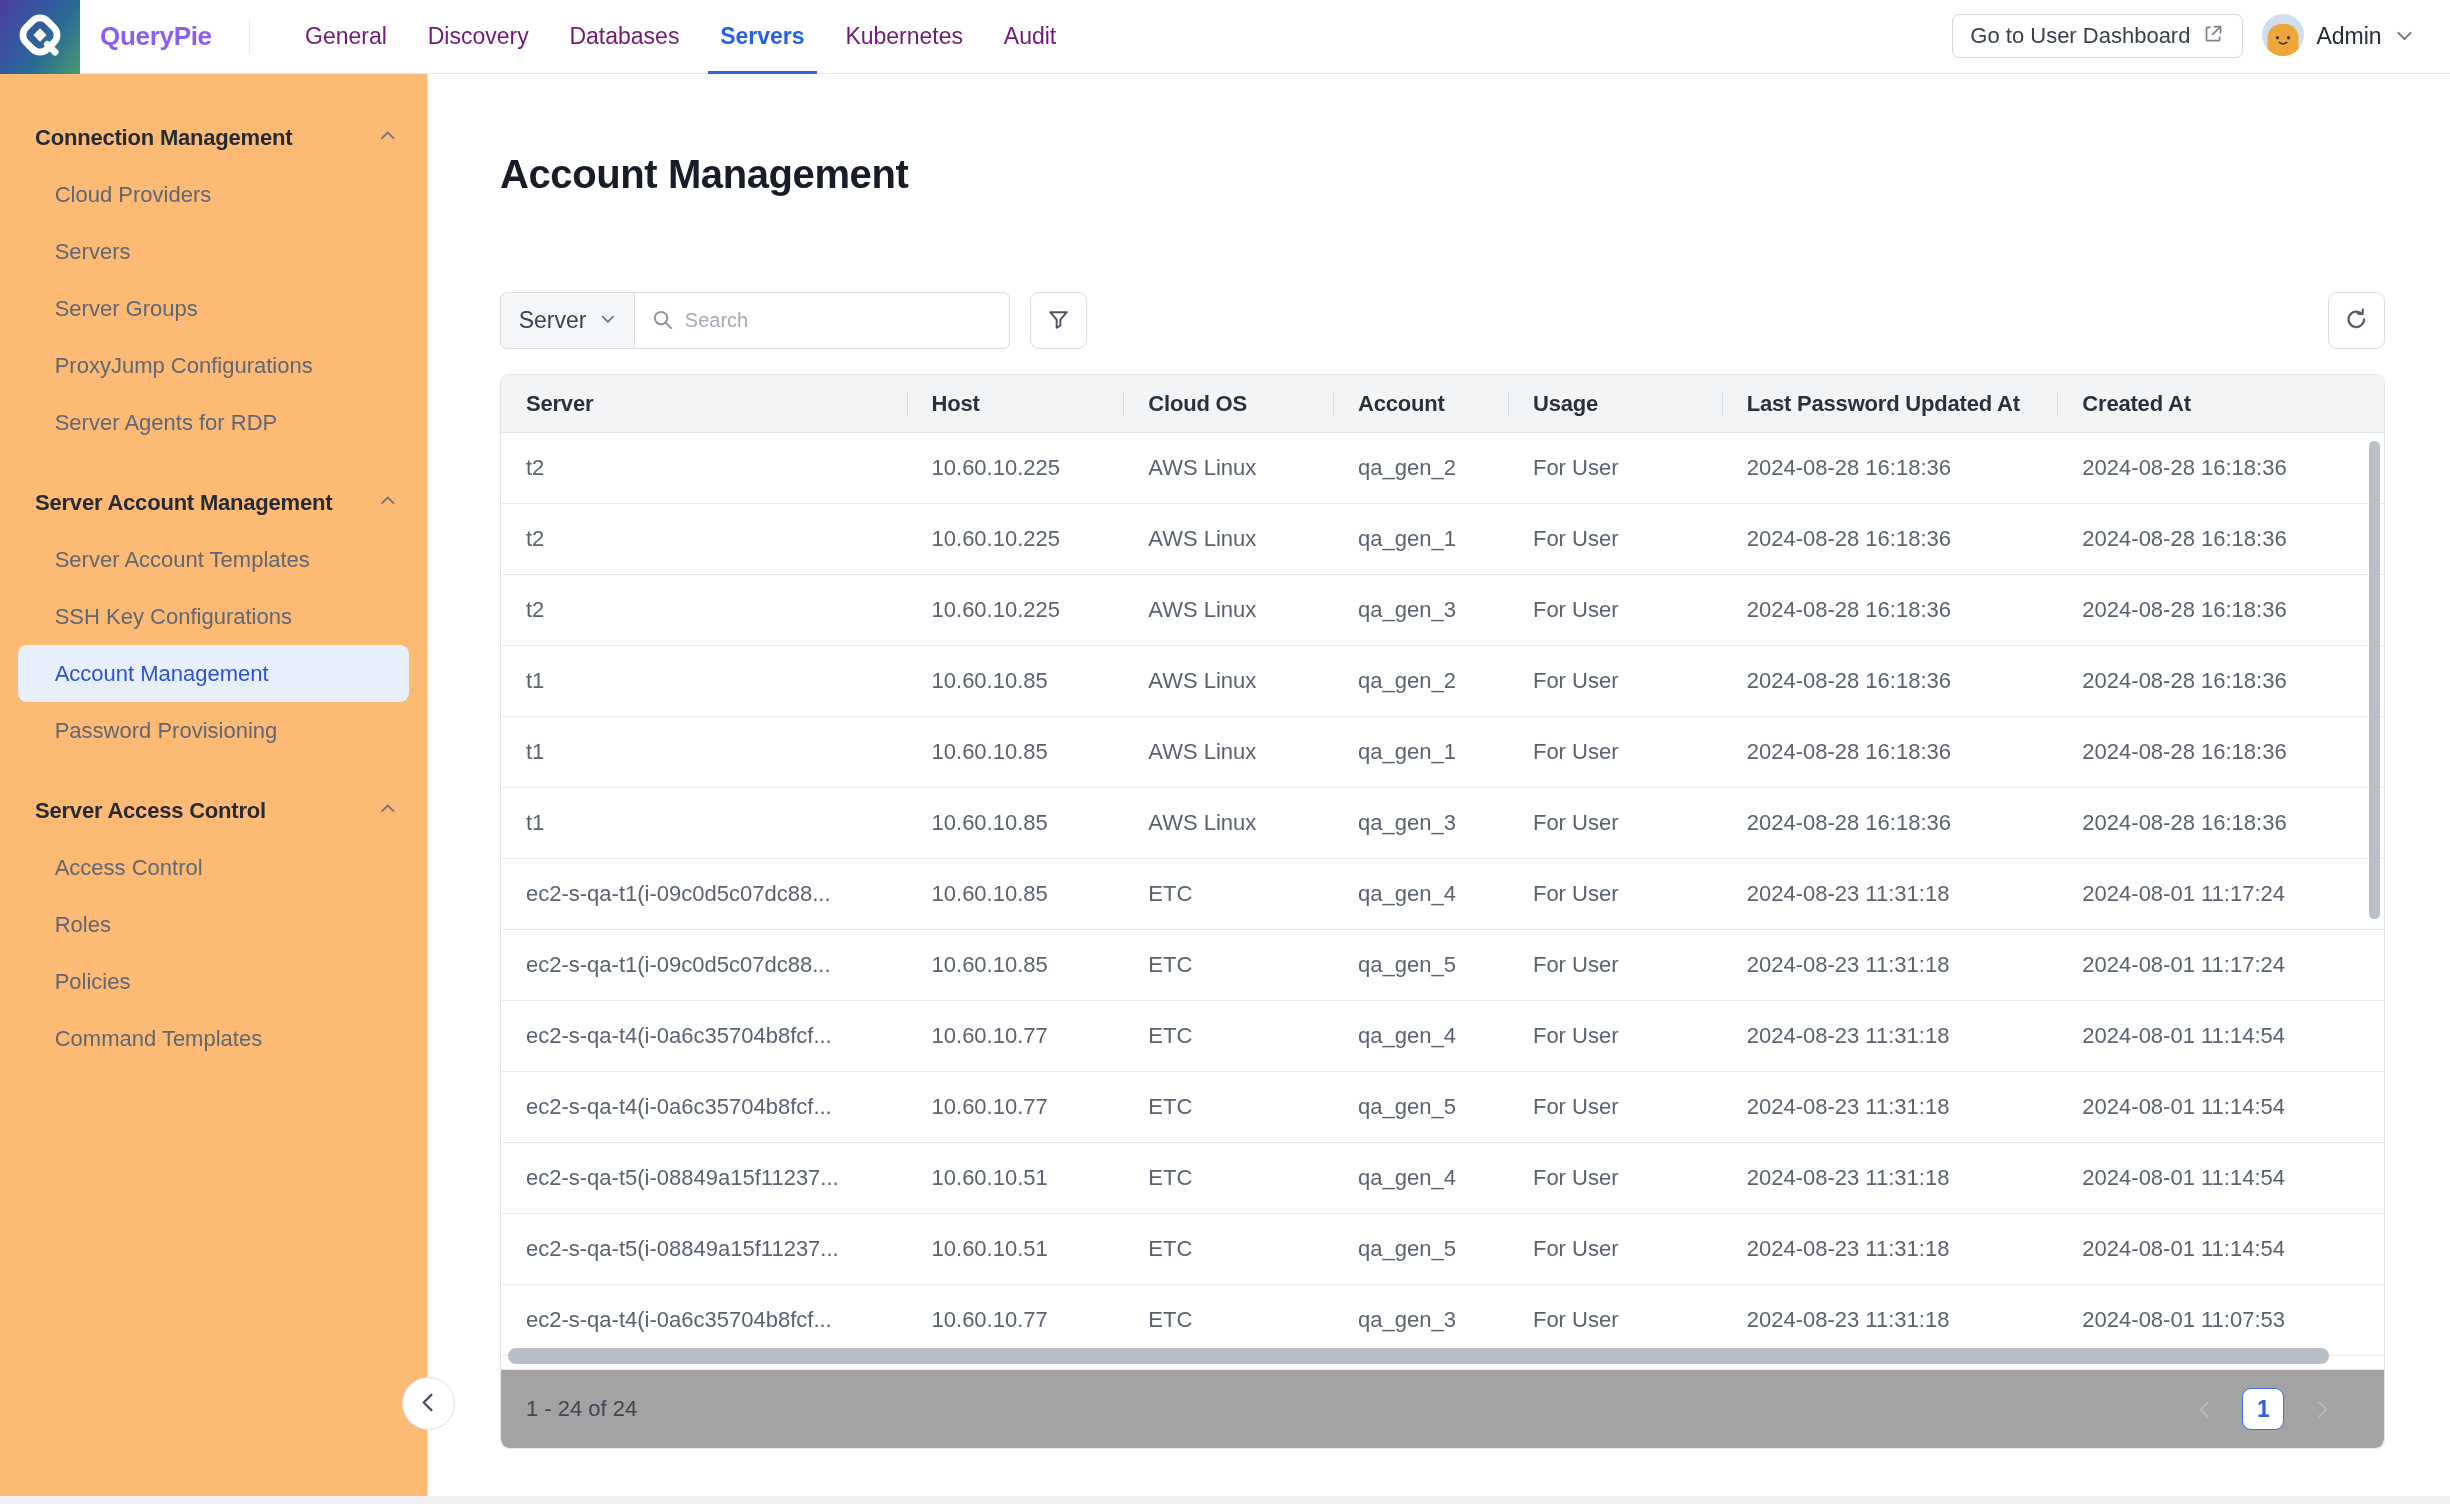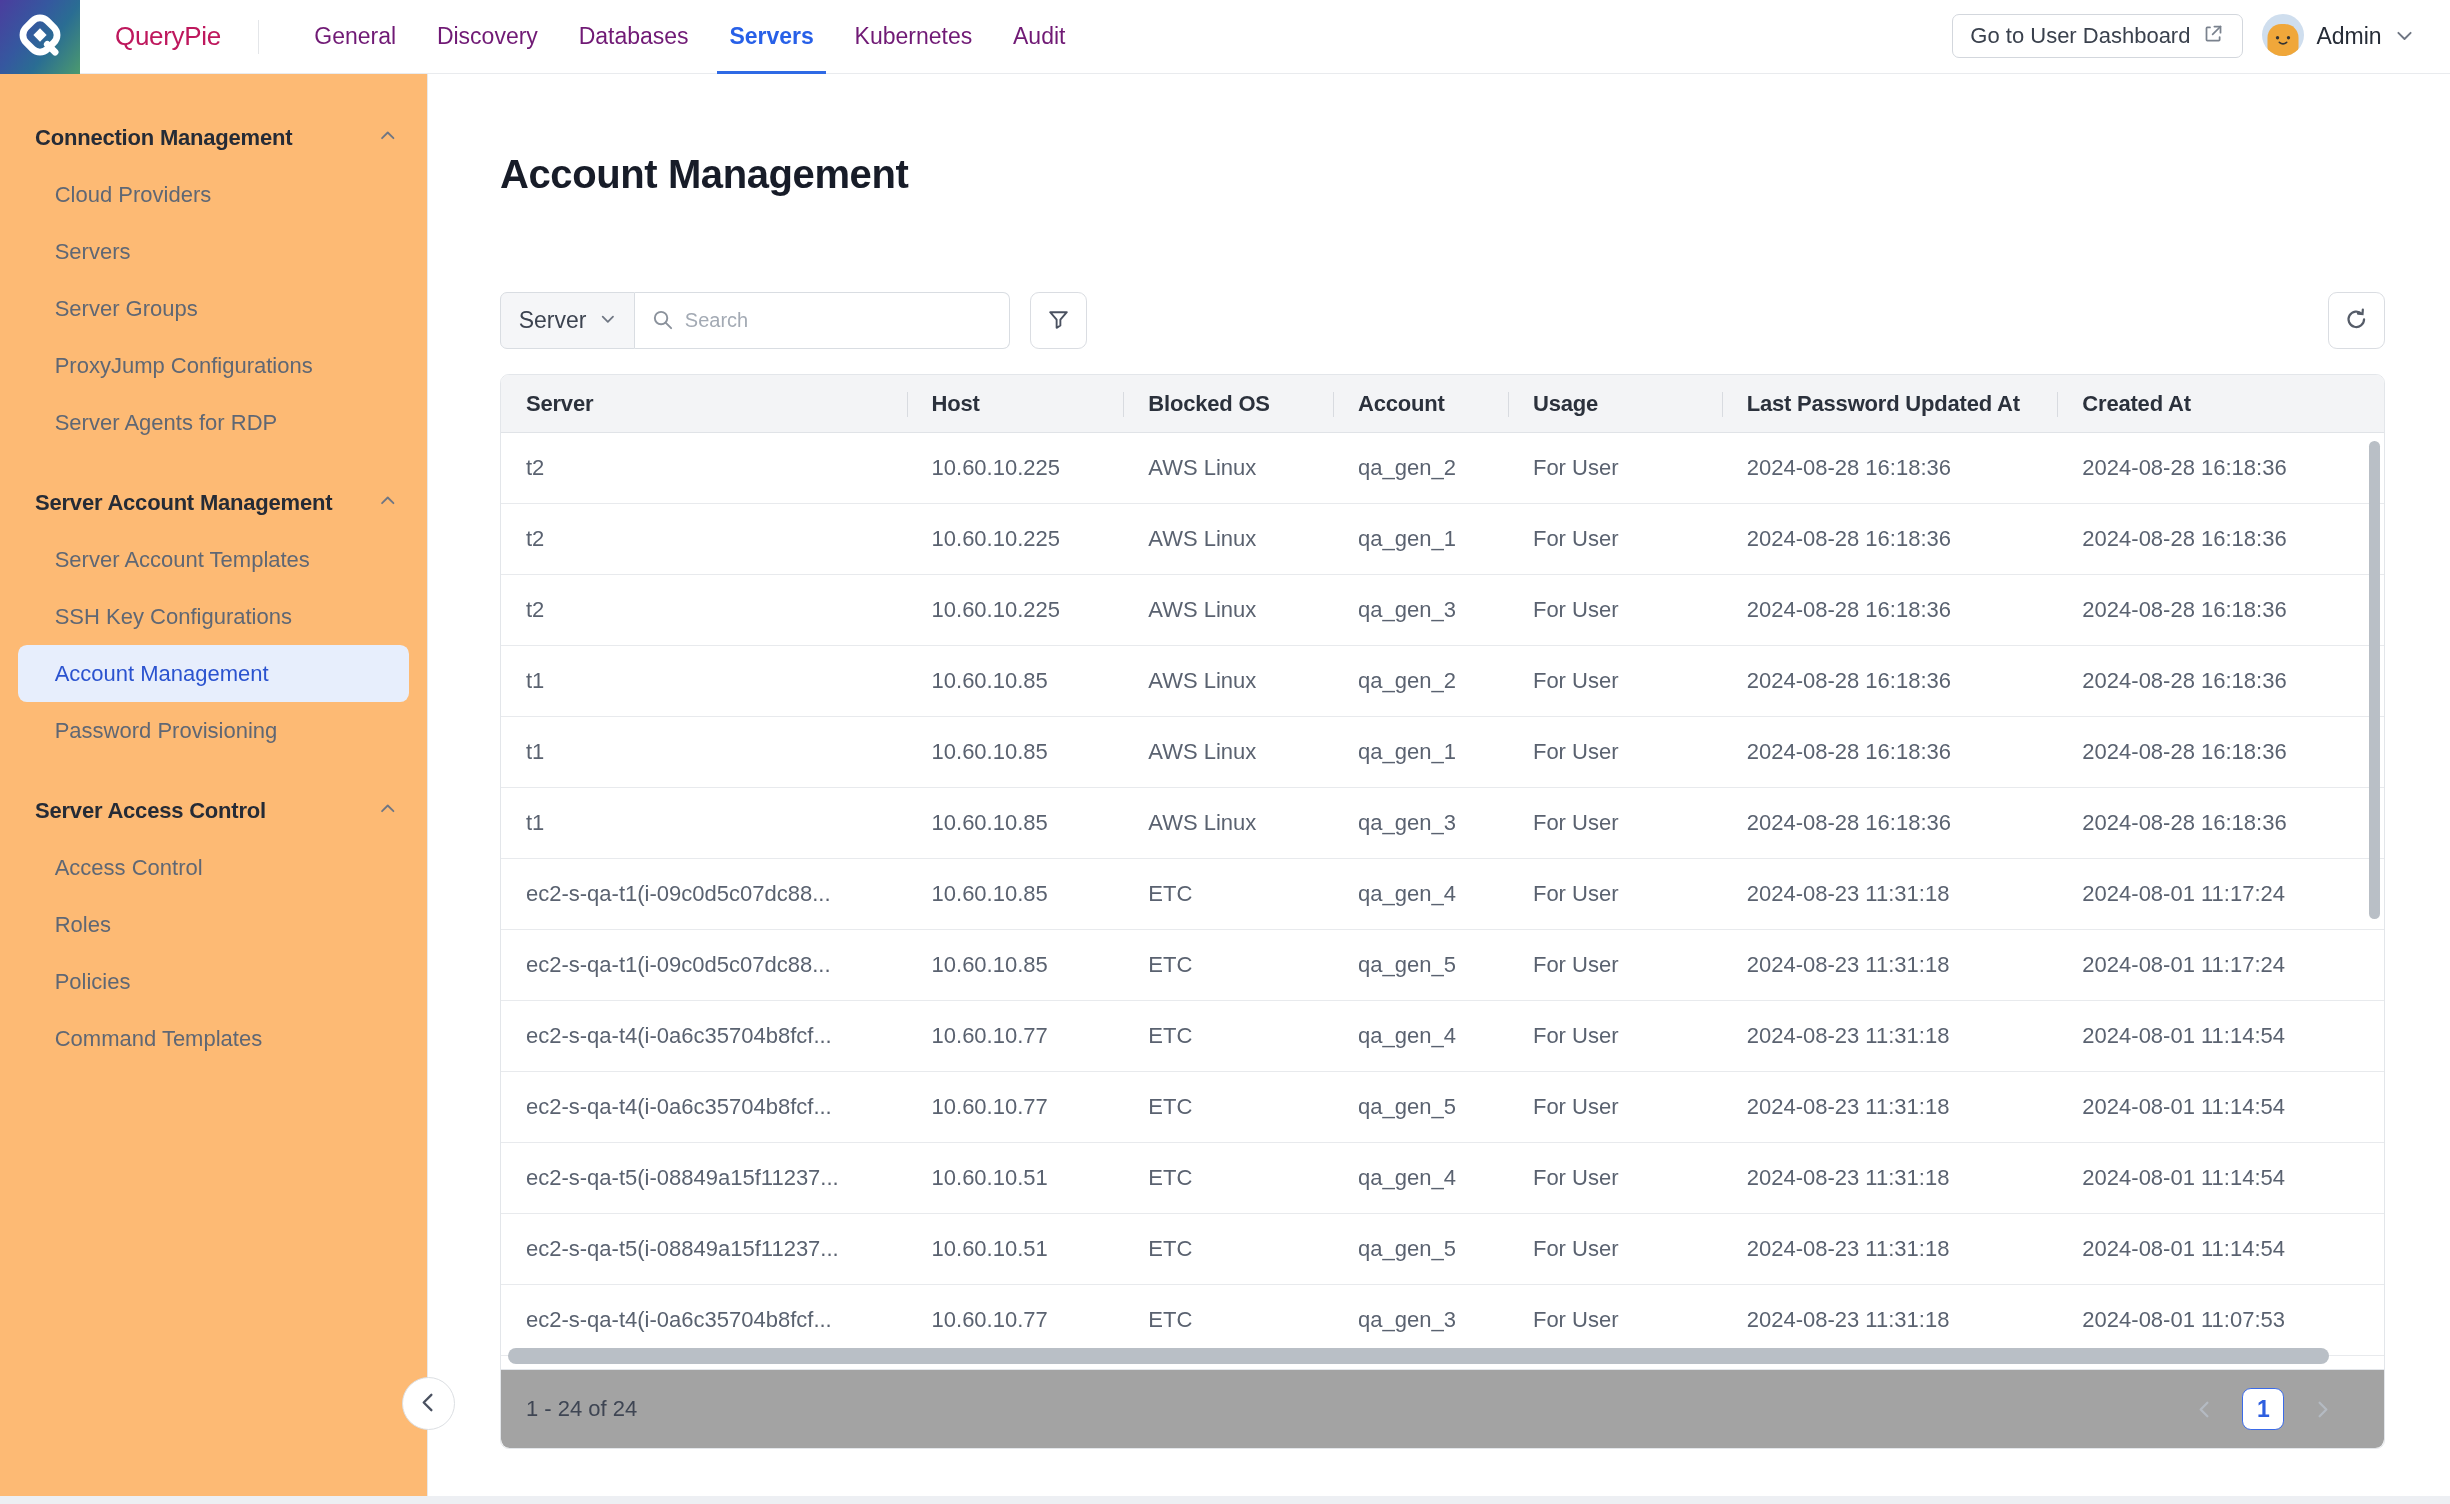--- a/index.html
+++ b/index.html
@@ -6,21 +6,21 @@
   html,body { width:2450px; height:1505px; overflow:hidden; background:#fff;
     font-family:"Liberation Sans", sans-serif; color:#262c37; }
   .page { position:relative; width:2450px; height:1505px; }
 
   
   .header { position:absolute; top:0; left:0; right:0; height:74px; background:#fff;
     border-bottom:0.9px solid #e9ebee; display:flex; align-items:center; z-index:20; }
   .logo-sq { width:80px; height:74px; flex:0 0 80px;
     background:linear-gradient(125deg,#4b3d9e 0%,#35589f 38%,#2a6d93 62%,#4c9a6e 100%); 
     display:flex; align-items:center; justify-content:center; }
-  .brand { font-size:26px; font-weight:400; color:#be185d; margin-left:35px; letter-spacing:-0.3px; }
+  .brand { font-size:26px; font-weight:700; color:#8b5cf6; margin-left:20px; letter-spacing:-0.3px; }
   .hdr-divider { width:0.9px; height:34px; background:#e4e6e9; margin-left:37px; }
   .main-nav { display:flex; align-items:stretch; height:74px; margin-left:35px; }
   .nav-item { display:flex; align-items:center; padding:0 12.4px; margin:0 8px; font-size:23px;
     color:#701a75; cursor:pointer; border-bottom:3.5px solid transparent; padding-top:3.5px; }
   .nav-item.active { color:#2760e8; font-weight:600; border-bottom-color:#2f6ae5; }
   .hdr-right { margin-left:auto; display:flex; align-items:flex-start; padding-right:35px; gap:19.5px; }
   .dash-btn { height:44px; border:0.9px solid #d3d7dd; border-radius:7px; background:#fff;
     display:flex; align-items:center; gap:12.4px; padding:0 17.7px; font-size:22px; color:#3a414d; cursor:pointer; }
   .user-chip { display:flex; align-items:center; gap:12.4px; cursor:pointer; }
   .user-name { font-size:23px; color:#262c37; font-weight:500; }
@@ -235,21 +235,21 @@
             <polyline points="13.5,6.8 17.6,7.2 17.9,3.2" fill="none"></polyline>
           </svg>
         </span>
       </button>
     </div>
 
     <div class="table-wrap">
       <div class="thead" id="thead">
           <div class="th c0">Server</div>
           <div class="th c1">Host</div>
-          <div class="th c2">Blocked OS</div>
+          <div class="th c2">Cloud OS</div>
           <div class="th c3">Account</div>
           <div class="th c4">Usage</div>
           <div class="th c5">Last Password Updated At</div>
           <div class="th c6">Created At</div>
         </div>
       <div id="tbody">
           <div class="tr">
             <div class="td c0">t2</div>
             <div class="td c1">10.60.10.225</div>
             <div class="td c2">AWS Linux</div>

